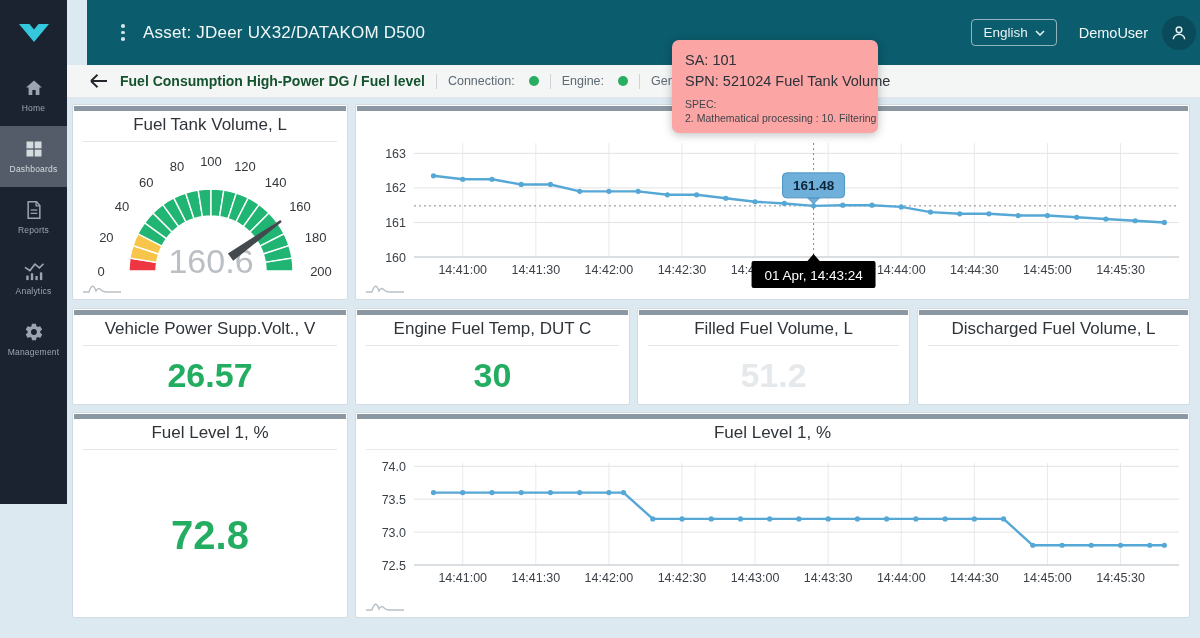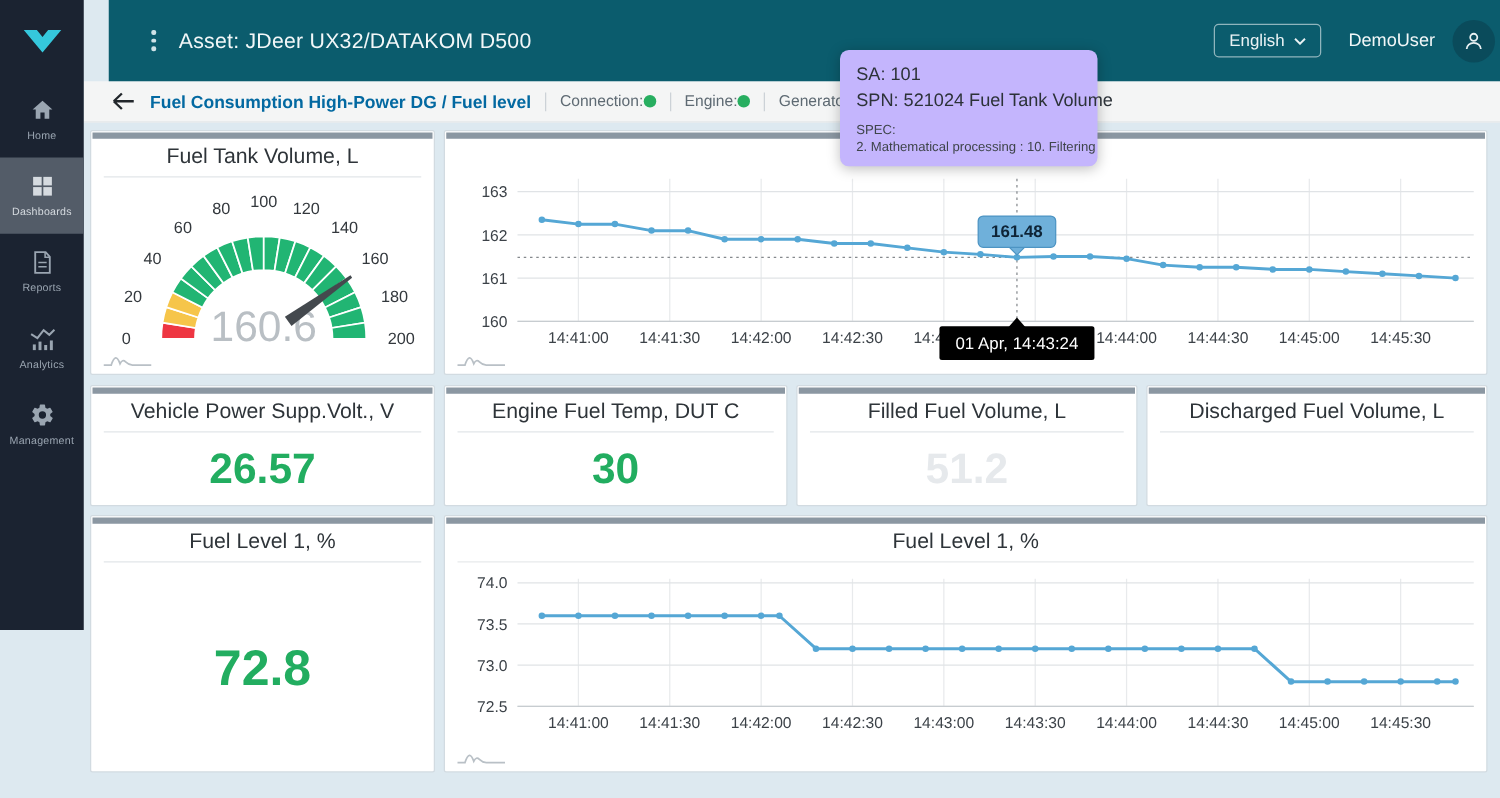--- a/index.html
+++ b/index.html
@@ -21,37 +21,37 @@
   .kebab i { width:3.5px; height:3.5px; border-radius:50%; background:#cfe3e8; }
   .header-title { color:#f2f7f8; font-size:17px; font-weight:400; margin-left:18px; letter-spacing:.2px; }
   .header-right { margin-left:auto; display:flex; align-items:center; margin-right:24px; }
   .lang-btn { display:flex; align-items:center; gap:7px; color:#eaf2f4; background:transparent; border:1px solid rgba(255,255,255,.55); border-radius:4px; font-size:13.5px; padding:5px 11px; cursor:pointer; font-family:inherit; }
   .username { color:#f2f7f8; font-size:14.5px; margin-left:22px; }
   .avatar { width:34px; height:34px; border-radius:50%; background:#0a4b5b; margin-left:14px; display:flex; align-items:center; justify-content:center; cursor:pointer; }
 
   
   .subheader { position:absolute; left:67px; top:65px; width:1133px; height:33px; background:#f4f5f5; display:flex; align-items:center; border-bottom:1px solid #e4e7e9; }
   .back-btn { margin-left:22px; background:none; border:none; cursor:pointer; display:flex; align-items:center; }
-  .page-title { font-size:14px; font-weight:700; color:#0369a1; margin-left:12px; }
+  .page-title { font-size:14px; font-weight:700; color:#14532d; margin-left:12px; }
   .sep { width:1px; height:15px; background:#ccd2d7; margin:0 11px; }
-  .status-item { display:flex; align-items:center; gap:0; font-size:12.5px; color:#5e6a73; }
+  .status-item { display:flex; align-items:center; gap:14px; font-size:12.5px; color:#5e6a73; }
   .dot { width:10px; height:10px; border-radius:50%; }
   .last-update { font-size:12.5px; color:#5e6a73; white-space:nowrap; overflow:hidden; max-width:60px; }
 
   
   .card { position:absolute; background:#fff; border:1px solid #d2dbe1; border-radius:2px; }
   .dragbar { position:absolute; left:1px; right:1px; top:1px; height:5px; background:#8b97a2; cursor:grab; }
   .card-title { text-align:center; font-size:17px; font-weight:400; color:#2e3439; padding-top:10px; padding-bottom:6px; margin:0 10px; border-bottom:1px solid #e2e6e9; }
   .big-value { position:absolute; left:0; right:0; text-align:center; font-weight:600; }
   .spark { position:absolute; left:8px; bottom:5px; cursor:pointer; }
   .chart-svg { position:absolute; left:0; top:0; }
   svg text { font-family:"Liberation Sans","DejaVu Sans",sans-serif; }
 
   
-  .spn-popup { position:absolute; left:672px; top:40px; width:206px; background:#c4b5fd; border-radius:7px; box-shadow:0 2px 10px rgba(0,0,0,.25); padding:10px 13px 9px; z-index:60; }
+  .spn-popup { position:absolute; left:672px; top:40px; width:206px; background:#fca5a5; border-radius:7px; box-shadow:0 2px 10px rgba(0,0,0,.25); padding:10px 13px 9px; z-index:60; }
   .spn-popup .l1 { font-size:14.5px; color:#2c3238; line-height:1.45; white-space:nowrap; }
   .spn-popup .l2 { font-size:10.5px; color:#3f454b; margin-top:6px; white-space:nowrap; }
   .spn-popup .l3 { font-size:10.5px; color:#3f454b; margin-top:2px; white-space:nowrap; }
 </style>
 </head>
 <body>
 
 <div class="app">
 
   <aside class="sidebar">

